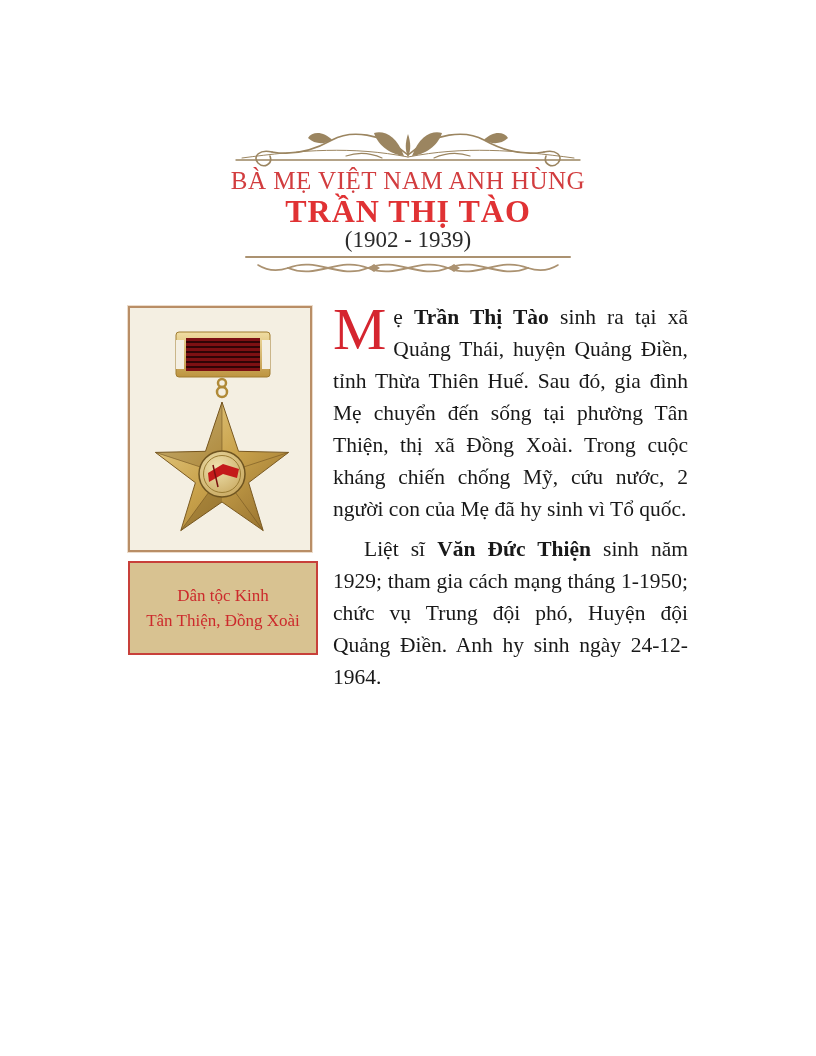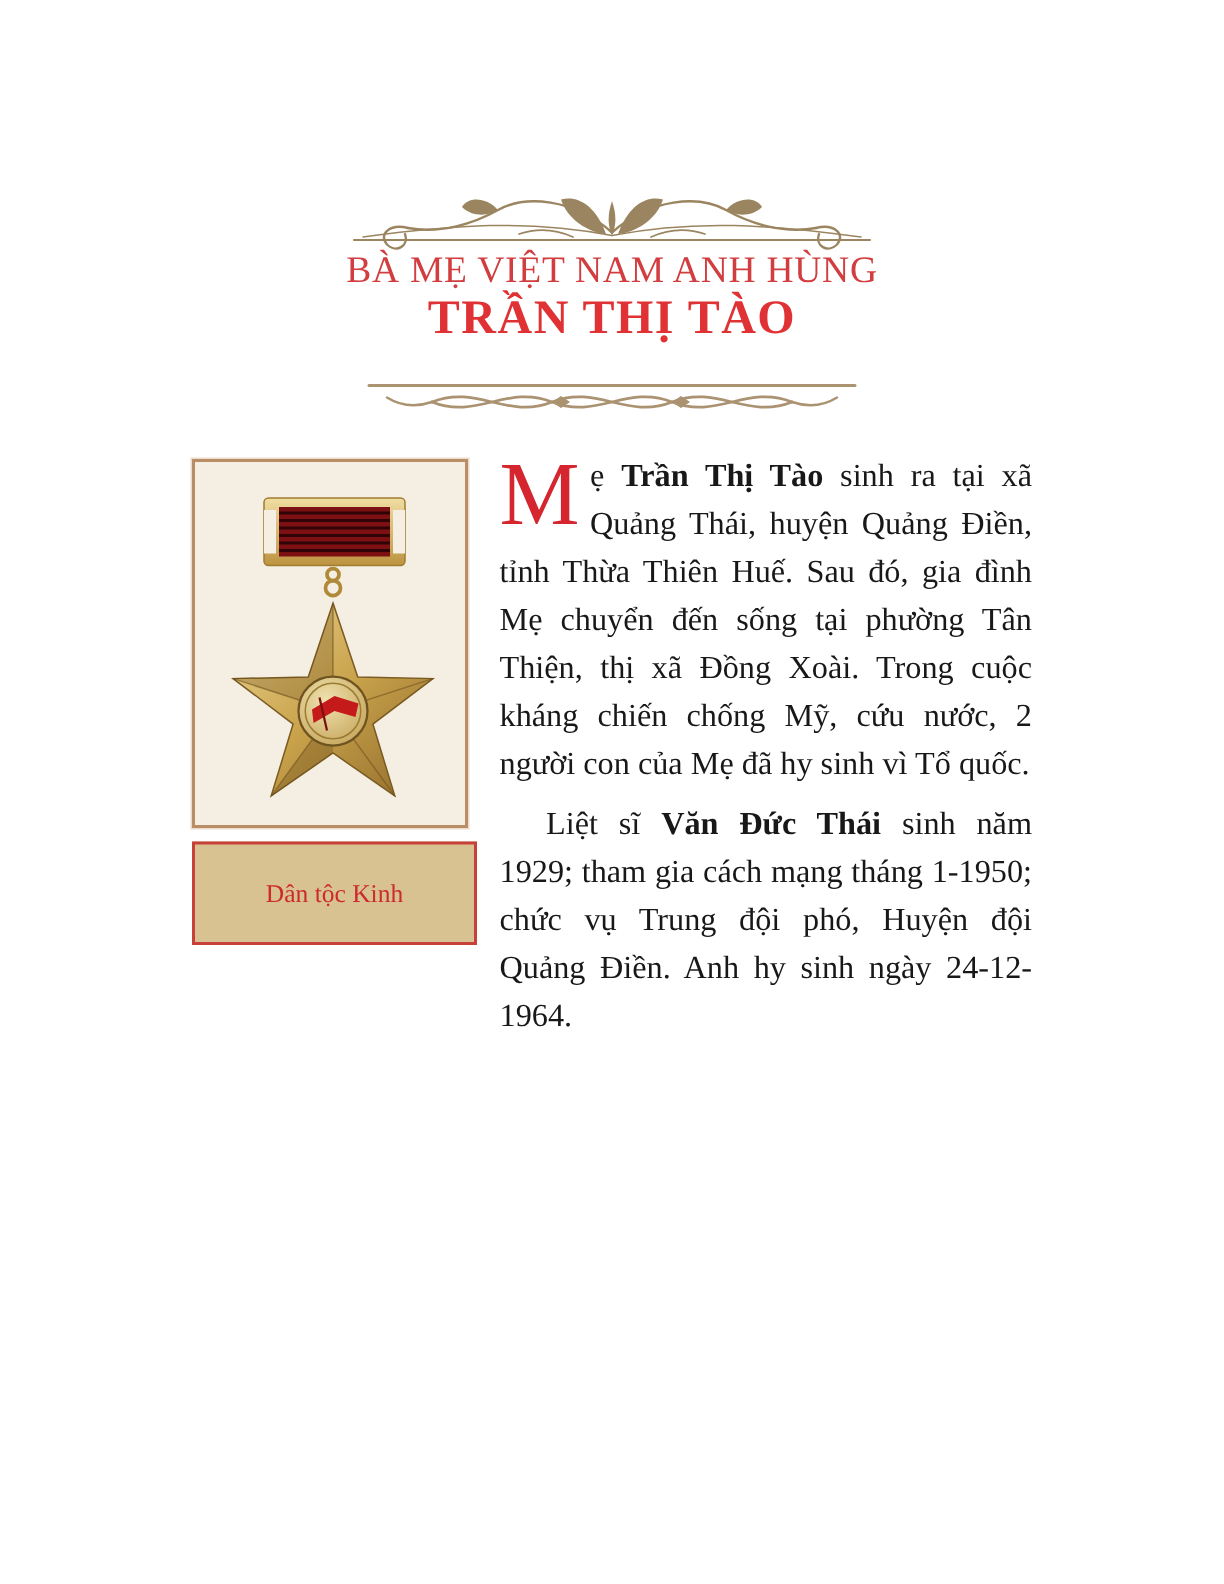--- a/index.html
+++ b/index.html
@@ -118,20 +118,21 @@
         <path d="M100 16 c-8 -9 -20 -9 -24 -2 c7 7 18 6 24 2 z" fill="#9b8560" stroke="none"></path>
         <path d="M172 32 C165 12 152 6 142 9 C146 22 160 31 172 32 Z" fill="#9b8560" stroke="none"></path>
         <path d="M150 34 q-18 -8 -36 -2" stroke-width="1.2"></path>
       </g>
       <path d="M176 10 c-3 9 -3 16 0 23 c3 -7 3 -14 0 -23 z" fill="#9b8560" stroke="none"></path>
     </g>
   </svg>
 
   <div class="hdr-subtitle">BÀ MẸ VIỆT NAM ANH HÙNG</div>
   <div class="hdr-title">TRẦN THỊ TÀO</div>
+  <div class="hdr-years">(1902 - 1939)</div>
 
   <svg class="ornament-bottom" width="330" height="28" viewBox="0 0 330 28">
     <g stroke="#ab9271" fill="none" stroke-linecap="round">
       <path d="M3 4 H327" stroke-width="2"></path>
       <path d="M45 15 C75 3 95 27 125 15 C155 3 175 27 205 15 C235 3 255 27 285 15" stroke-width="1.8"></path>
       <path d="M45 15 C75 27 95 3 125 15 C155 27 175 3 205 15 C235 27 255 3 285 15" stroke-width="1.8"></path>
       <path d="M45 15 c-12 4 -22 2 -30 -3" stroke-width="1.6"></path>
       <path d="M285 15 c12 4 22 2 30 -3" stroke-width="1.6"></path>
       <path d="M125 15 l6 4 6 -4 -6 -4 z M205 15 l6 4 6 -4 -6 -4 z" fill="#ab9271" stroke="none"></path>
     </g>
@@ -185,25 +186,26 @@
           <polygon points="50.8,222.6 92,166 92,194" fill="#5f4418" opacity="0.3"></polygon>
 
           <circle cx="92" cy="166" r="23" fill="url(#disc)" stroke="#6e5420" stroke-width="1.5"></circle>
           <circle cx="92" cy="166" r="18.5" fill="none" stroke="#9a7c33" stroke-width="1"></circle>
           <path d="M78 165 l15 -9 16 5 -2 9 -14 -4 -14 8 z" fill="#c41a1a"></path>
           <line x1="83" y1="157" x2="88" y2="179" stroke="#7a1010" stroke-width="1.5"></line>
         </svg>
       </div>
       <figcaption class="medal-caption">
           <div>Dân tộc Kinh</div>
+          <div>Tân Thiện, Đồng Xoài</div>
         </figcaption>
     </figure>
     <div>
         <p class="first"><span class="dropcap">M</span><span>ẹ </span><span class="b">Trần Thị Tào</span><span> sinh ra tại xã Quảng Thái, huyện Quảng Điền, tỉnh Thừa Thiên Huế. Sau đó, gia đình Mẹ chuyển đến sống tại phường Tân Thiện, thị xã Đồng Xoài. Trong cuộc kháng chiến chống Mỹ, cứu nước, 2 người con của Mẹ đã hy sinh vì Tổ quốc.</span></p>
-        <p class=""><span>Liệt sĩ </span><span class="b">Văn Đức Thái</span><span> sinh năm 1929; tham gia cách mạng tháng 1-1950; chức vụ Trung đội phó, Huyện đội Quảng Điền. Anh hy sinh ngày 24-12-1964.</span></p>
+        <p class=""><span>Liệt sĩ </span><span class="b">Văn Đức Thiện</span><span> sinh năm 1929; tham gia cách mạng tháng 1-1950; chức vụ Trung đội phó, Huyện đội Quảng Điền. Anh hy sinh ngày 24-12-1964.</span></p>
       </div>
   </div>
 
   <div class="ghost-strip"></div>
   <div class="page-footer">
     <span>THỊ XÃ ĐỒNG XOÀI • 41</span>
   </div>
 
 </div>
 

